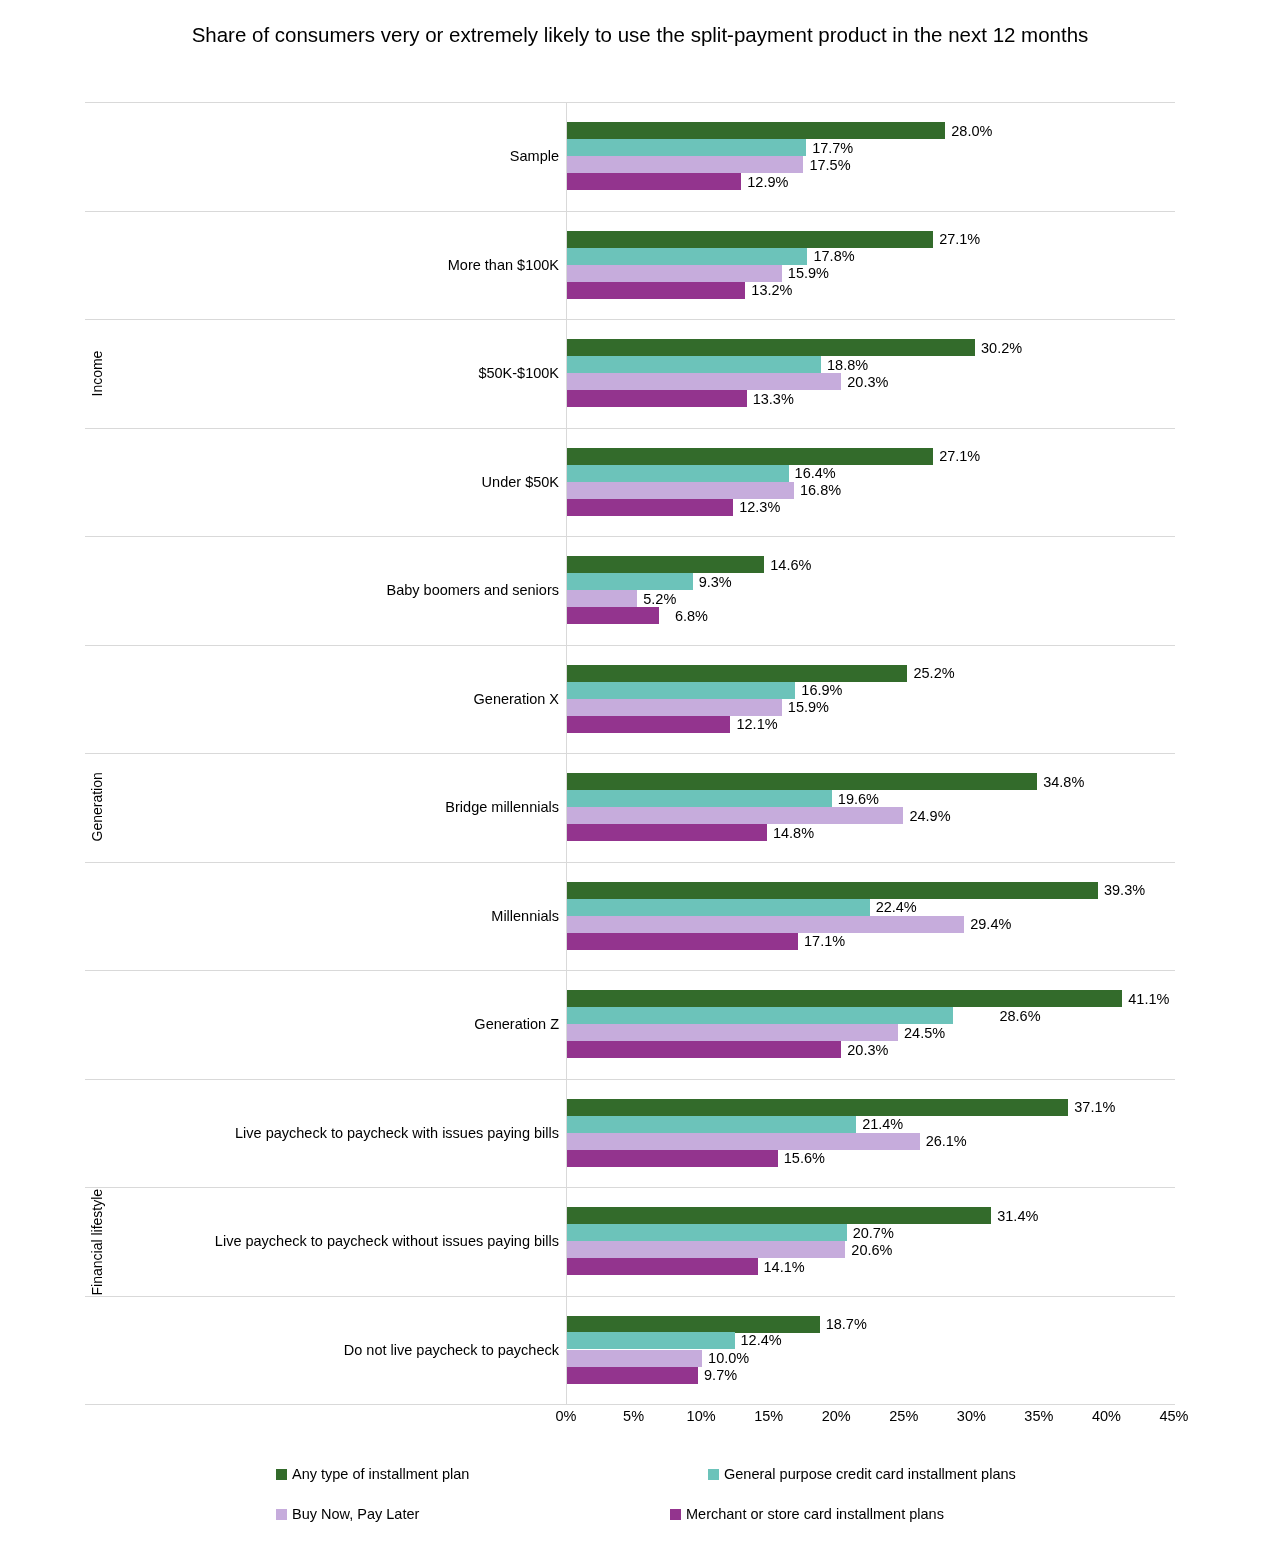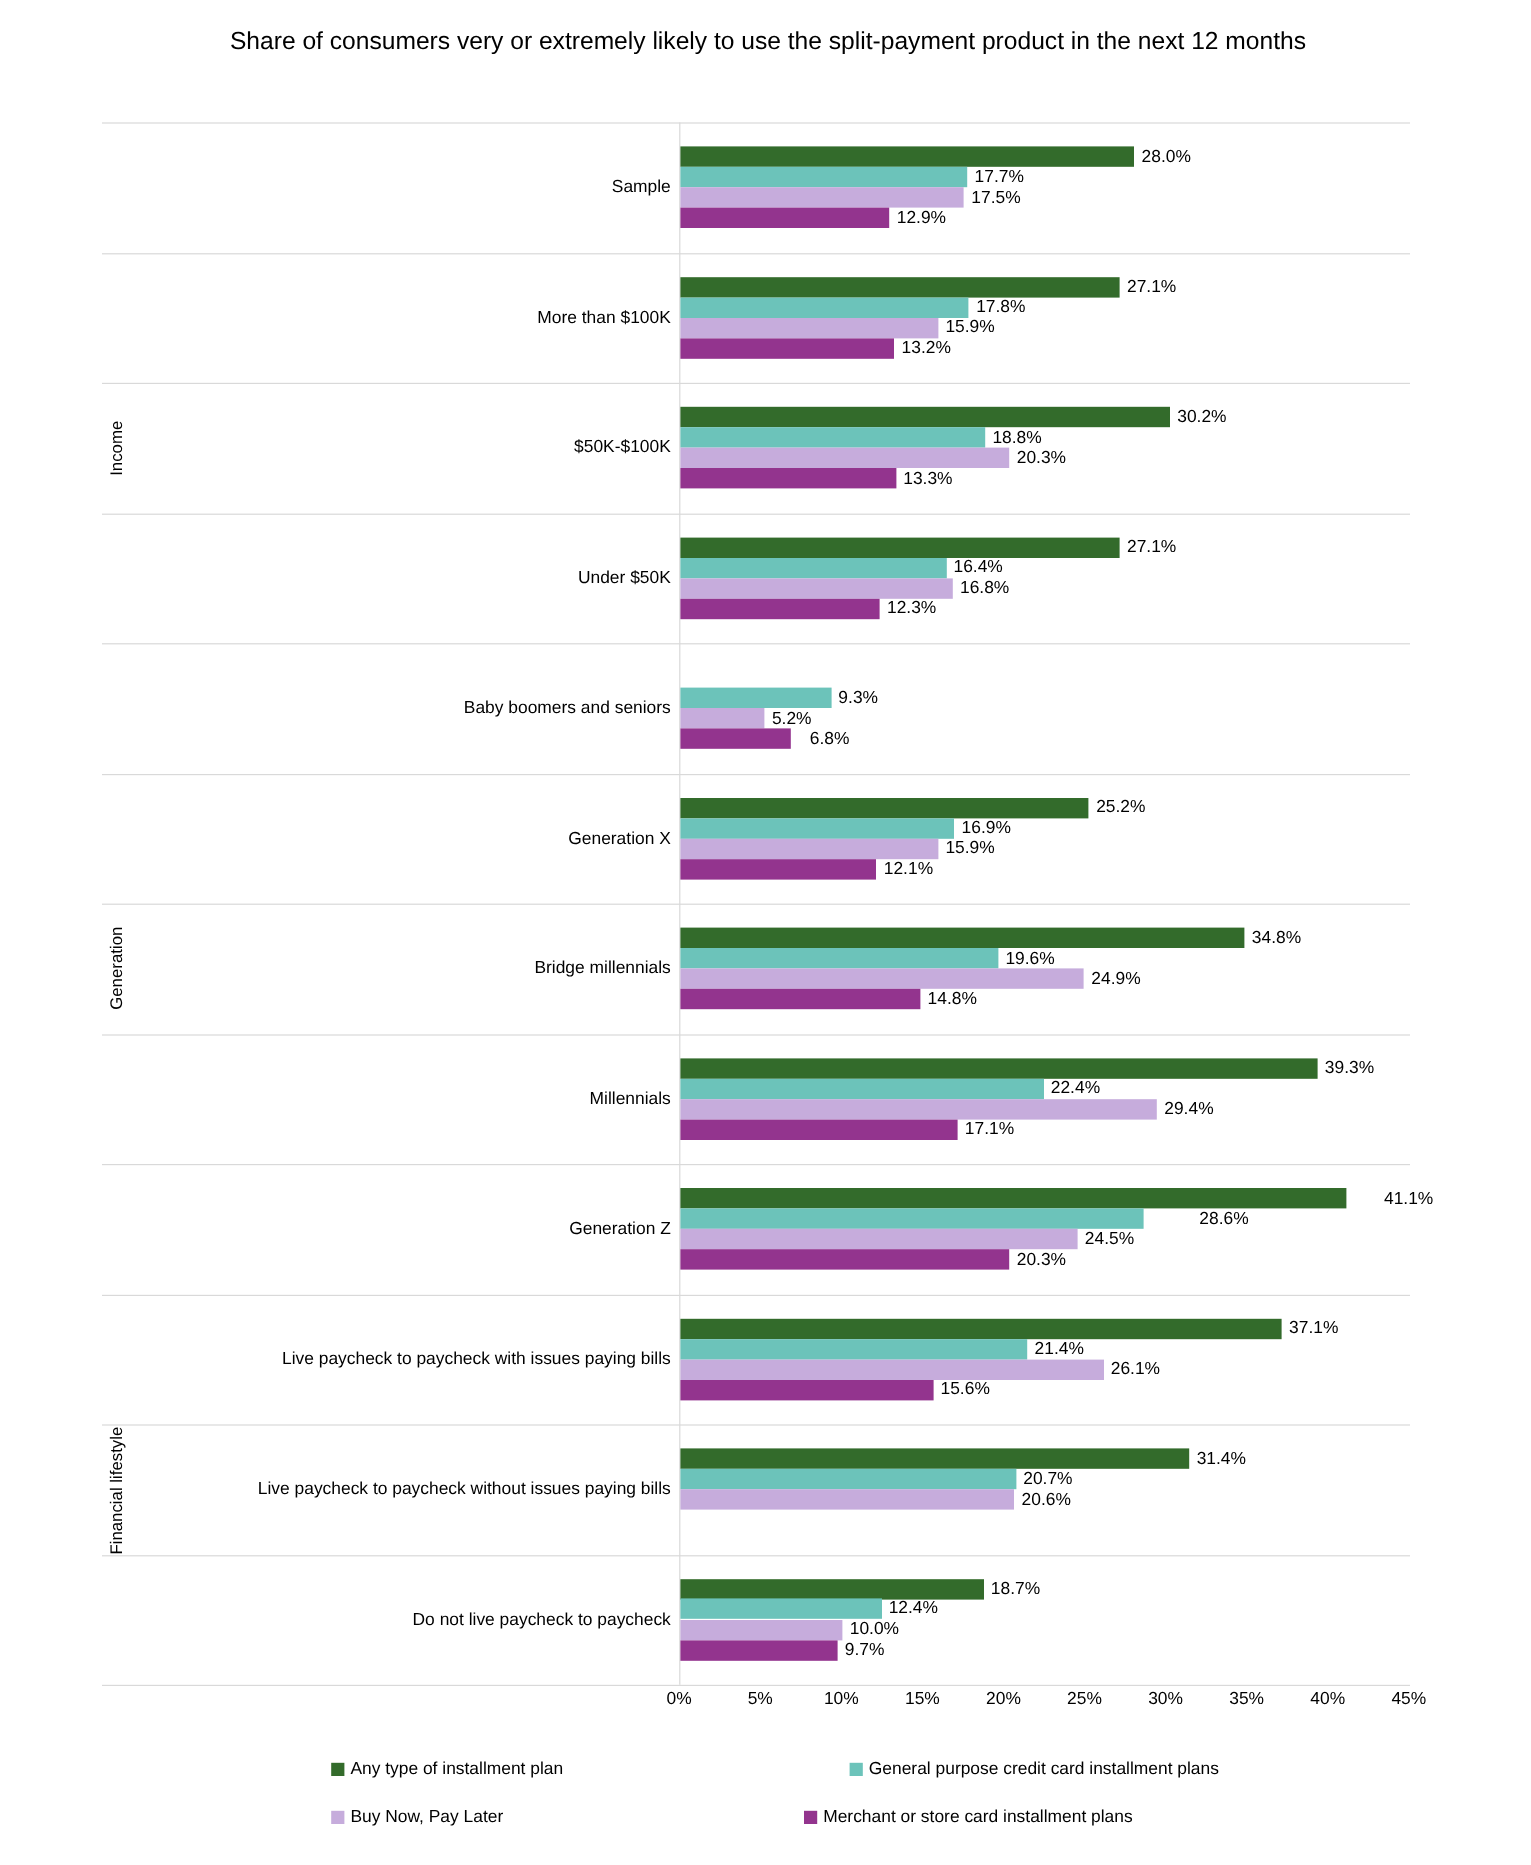--- a/index.html
+++ b/index.html
@@ -270,20 +270,24 @@
           </div>
           <div class="bar-line" style="top: 71.25px;">
             <div class="bar" title="Merchant or store card installment plans: 12.3%" style="width: 166.187px; background: rgb(147, 52, 142);"></div>
             <div class="bar-value" style="left: 166.187px;">12.3%</div>
           </div>
         </div>
       </div>
       <div class="cat-row" style="top: 434px; height: 108.5px;">
         <div class="cat-label">Baby boomers and seniors</div>
         <div class="bars">
+          <div class="bar-line" style="top: 20.25px;">
+            <div class="bar" title="Any type of installment plan: 14.6%" style="width: 197.262px; background: rgb(51, 107, 43);"></div>
+            <div class="bar-value" style="left: 197.262px;">14.6%</div>
+          </div>
           <div class="bar-line" style="top: 37.25px;">
             <div class="bar" title="General purpose credit card installment plans: 9.3%" style="width: 125.653px; background: rgb(108, 195, 186);"></div>
             <div class="bar-value" style="left: 125.653px;">9.3%</div>
           </div>
           <div class="bar-line" style="top: 54.25px;">
             <div class="bar" title="Buy Now, Pay Later: 5.2%" style="width: 70.2578px; background: rgb(198, 172, 220);"></div>
             <div class="bar-value" style="left: 70.2578px;">5.2%</div>
           </div>
           <div class="bar-line" style="top: 71.25px;">
             <div class="bar" title="Merchant or store card installment plans: 6.8%" style="width: 91.8756px; background: rgb(147, 52, 142);"></div>
@@ -352,21 +356,21 @@
             <div class="bar" title="Merchant or store card installment plans: 17.1%" style="width: 231.04px; background: rgb(147, 52, 142);"></div>
             <div class="bar-value" style="left: 231.04px;">17.1%</div>
           </div>
         </div>
       </div>
       <div class="cat-row" style="top: 868px; height: 108.5px;">
         <div class="cat-label">Generation Z</div>
         <div class="bars">
           <div class="bar-line" style="top: 20.25px;">
             <div class="bar" title="Any type of installment plan: 41.1%" style="width: 555.307px; background: rgb(51, 107, 43);"></div>
-            <div class="bar-value" style="left: 555.307px; margin-left: 25px;">41.1%</div>
+            <div class="bar-value" style="left: 555.307px;">41.1%</div>
           </div>
           <div class="bar-line" style="top: 37.25px;">
             <div class="bar" title="General purpose credit card installment plans: 28.6%" style="width: 386.418px; background: rgb(108, 195, 186);"></div>
             <div class="bar-value" style="left: 386.418px; padding-left: 46px;">28.6%</div>
           </div>
           <div class="bar-line" style="top: 54.25px;">
             <div class="bar" title="Buy Now, Pay Later: 24.5%" style="width: 331.022px; background: rgb(198, 172, 220);"></div>
             <div class="bar-value" style="left: 331.022px;">24.5%</div>
           </div>
           <div class="bar-line" style="top: 71.25px;">
@@ -403,20 +407,24 @@
             <div class="bar" title="Any type of installment plan: 31.4%" style="width: 424.249px; background: rgb(51, 107, 43);"></div>
             <div class="bar-value" style="left: 424.249px;">31.4%</div>
           </div>
           <div class="bar-line" style="top: 37.25px;">
             <div class="bar" title="General purpose credit card installment plans: 20.7%" style="width: 279.68px; background: rgb(108, 195, 186);"></div>
             <div class="bar-value" style="left: 279.68px;">20.7%</div>
           </div>
           <div class="bar-line" style="top: 54.25px;">
             <div class="bar" title="Buy Now, Pay Later: 20.6%" style="width: 278.329px; background: rgb(198, 172, 220);"></div>
             <div class="bar-value" style="left: 278.329px;">20.6%</div>
+          </div>
+          <div class="bar-line" style="top: 71.25px;">
+            <div class="bar" title="Merchant or store card installment plans: 14.1%" style="width: 190.507px; background: rgb(147, 52, 142);"></div>
+            <div class="bar-value" style="left: 190.507px;">14.1%</div>
           </div>
         </div>
       </div>
       <div class="cat-row" style="top: 1193.5px; height: 108.5px;">
         <div class="cat-label">Do not live paycheck to paycheck</div>
         <div class="bars">
           <div class="bar-line" style="top: 20.25px;">
             <div class="bar" title="Any type of installment plan: 18.7%" style="width: 252.658px; background: rgb(51, 107, 43);"></div>
             <div class="bar-value" style="left: 252.658px;">18.7%</div>
           </div>

